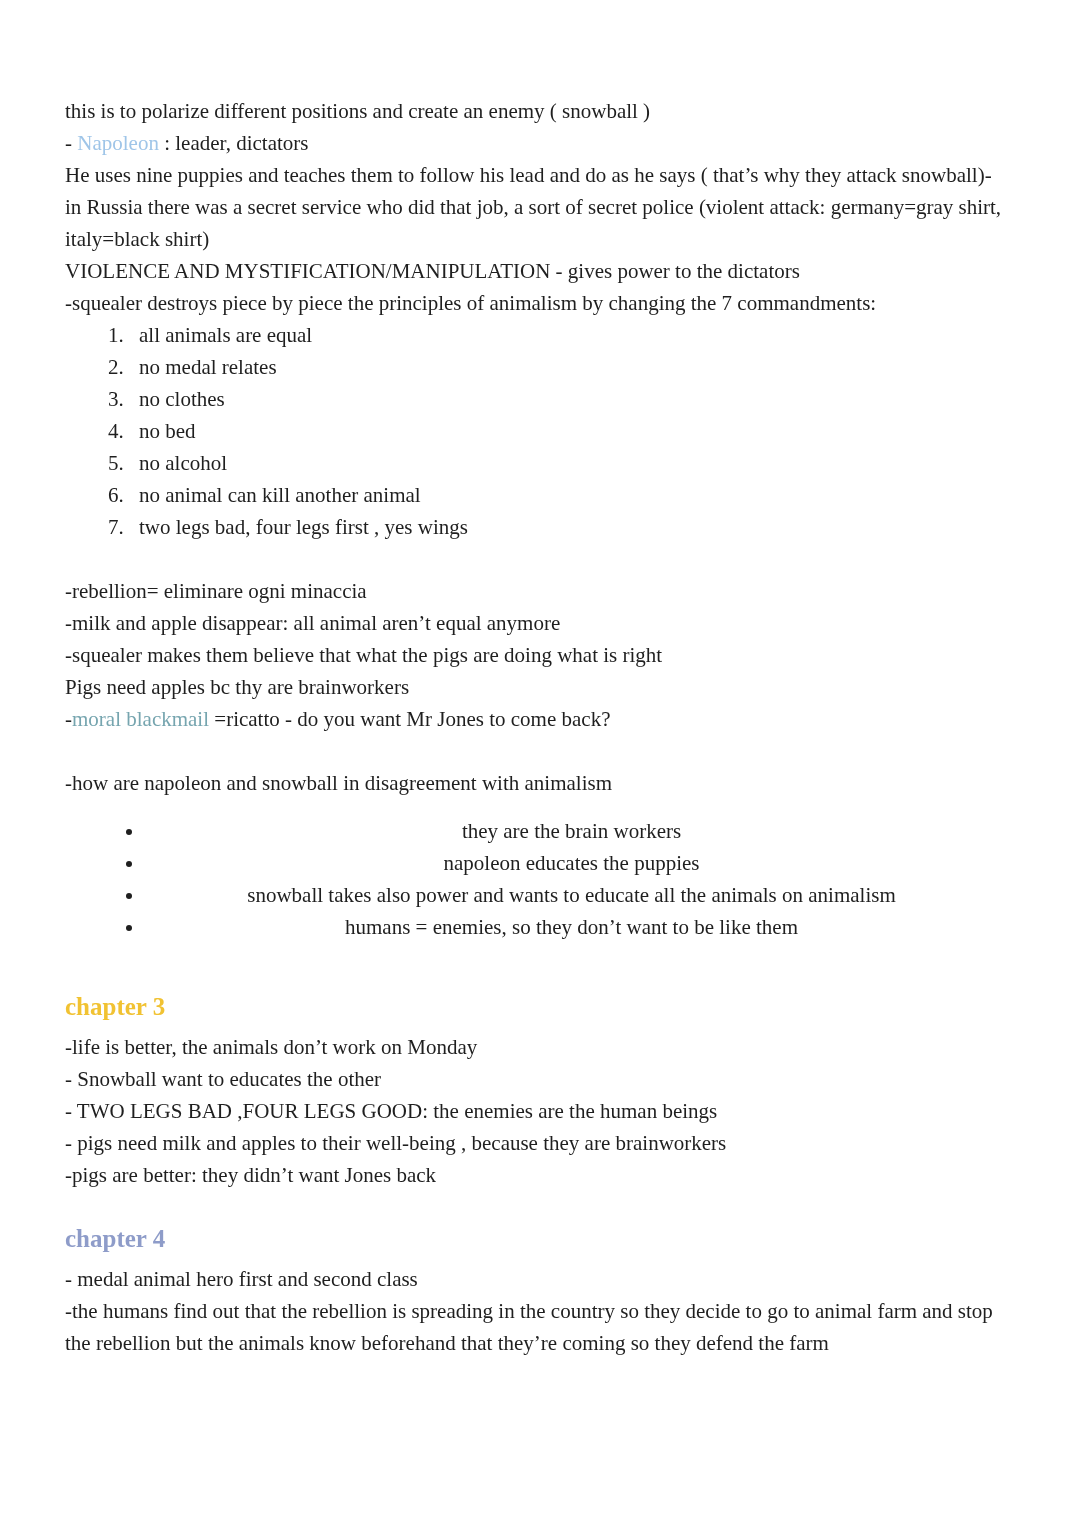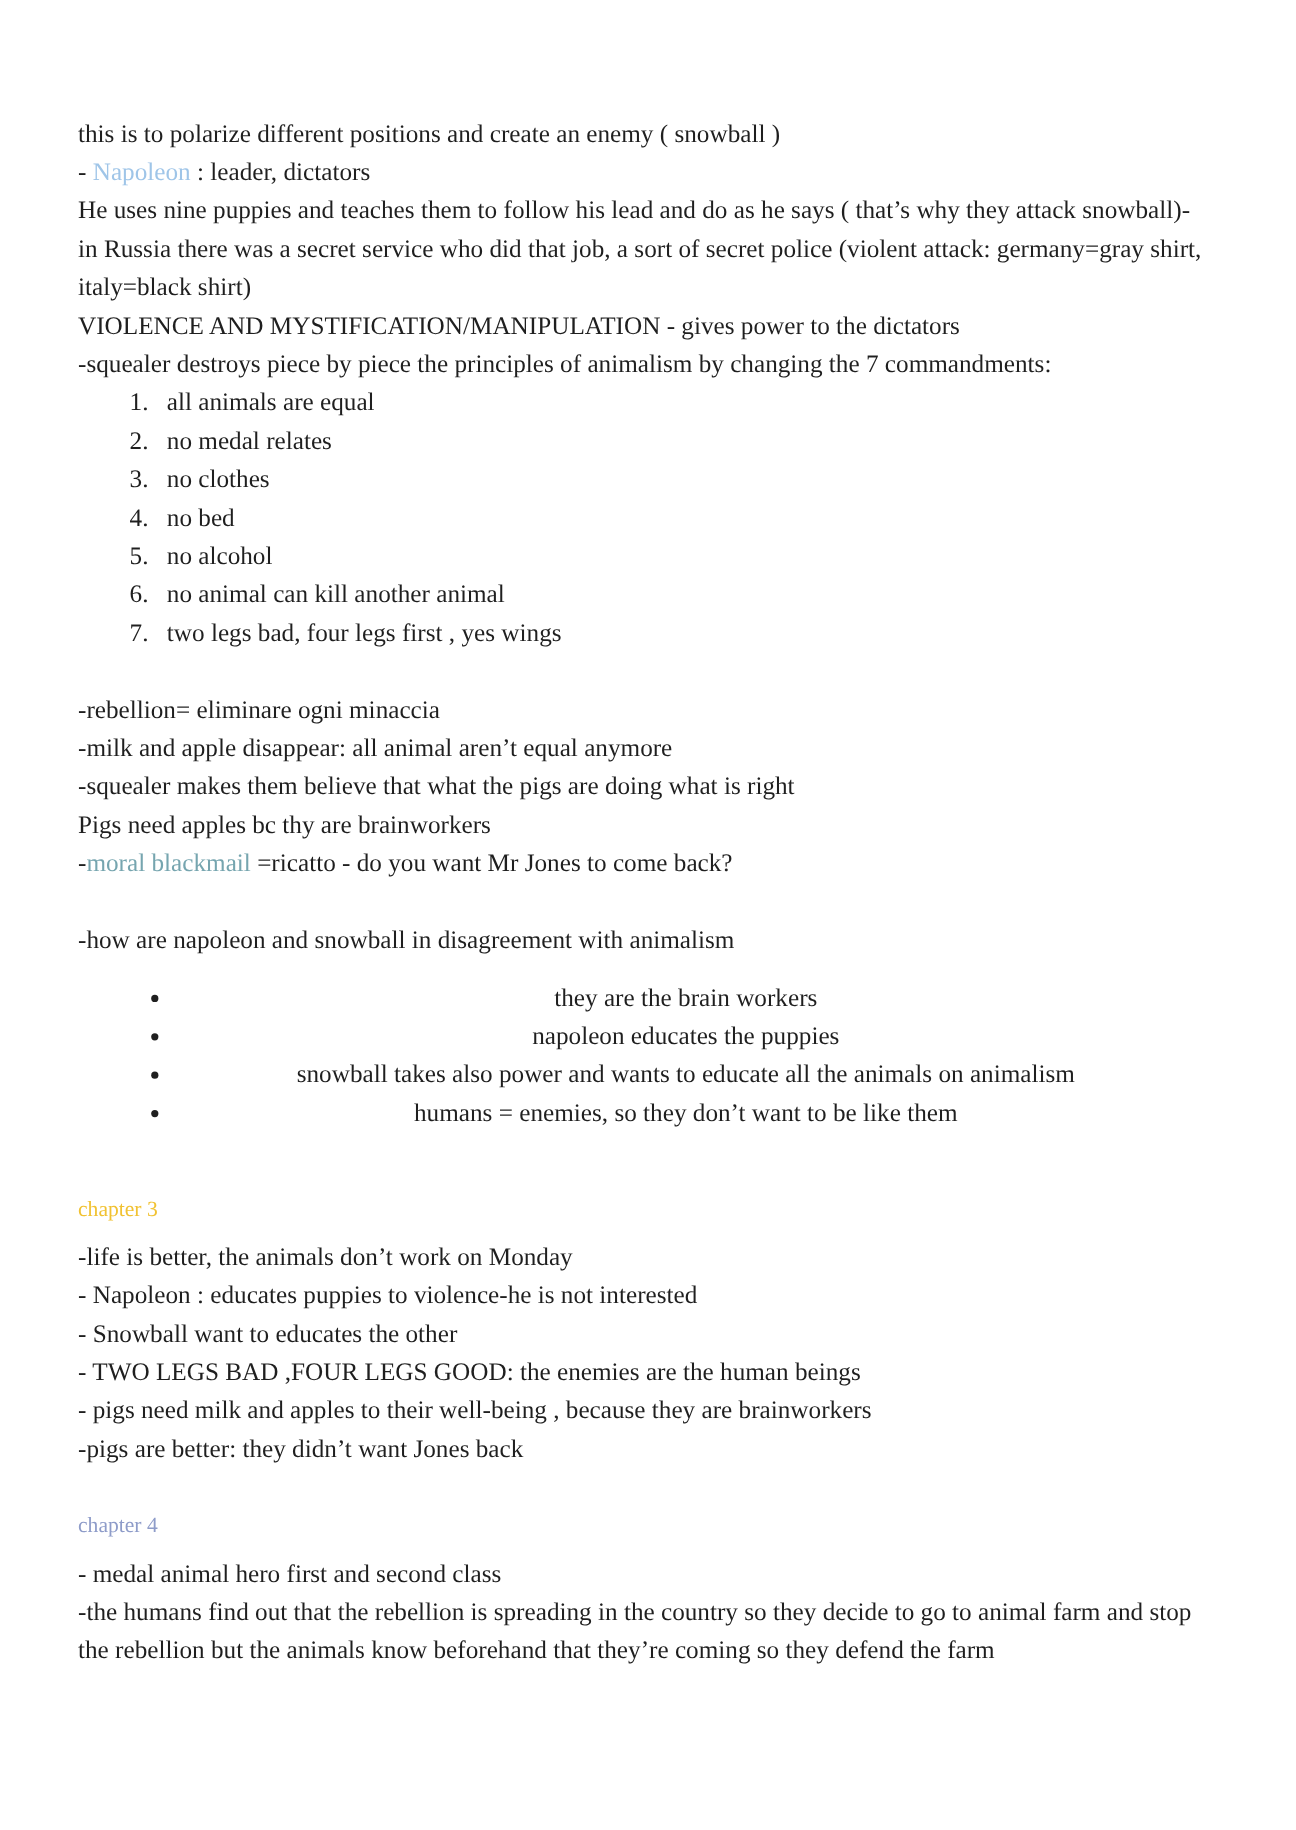--- a/index.html
+++ b/index.html
@@ -32,22 +32,22 @@
   }
   ol.commandments li { padding-left: 10px; }
   ul.points {
     list-style: disc;
     padding-left: 64px;
     margin: 16px;
     text-align: center;
   }
   ul.points li { padding-left: 6px; }
   .heading {
-    font-size: 18px;
-    font-weight: 400;
+    font-size: 25px;
+    font-weight: 700;
     line-height: 32px;
     margin: 0 0 8px 0;
   }
   .c-napoleon { color: var(--napoleon); }
   .c-teal { color: var(--moral-blackmail); }
   .h-ch3 { color: var(--chapter3); }
   .h-ch4 { color: var(--chapter4); }
 </style>
 </head>
 <body>
@@ -92,21 +92,20 @@
     <li>napoleon educates the puppies</li>
     <li>snowball takes also power and wants to educate all the animals on animalism</li>
     <li>humans = enemies, so they don’t want to be like them</li>
   </ul>
 
   <div class="gap"></div>
 
   <h2 class="heading h-ch3">chapter 3</h2>
 
   <p class="line">-life is better, the animals don’t work on Monday</p>
-  <p class="line">- Napoleon : educates puppies to violence-he is not interested</p>
   <p class="line">- Snowball want to educates the other</p>
   <p class="line">- TWO LEGS BAD ,FOUR LEGS GOOD: the enemies are the human beings</p>
   <p class="line">- pigs need milk and apples to their well-being , because they are brainworkers</p>
   <p class="line">-pigs are better: they didn’t want Jones back</p>
 
   <div class="gap"></div>
 
   <h2 class="heading h-ch4">chapter 4</h2>
 
   <p class="line">- medal animal hero first and second class</p>

